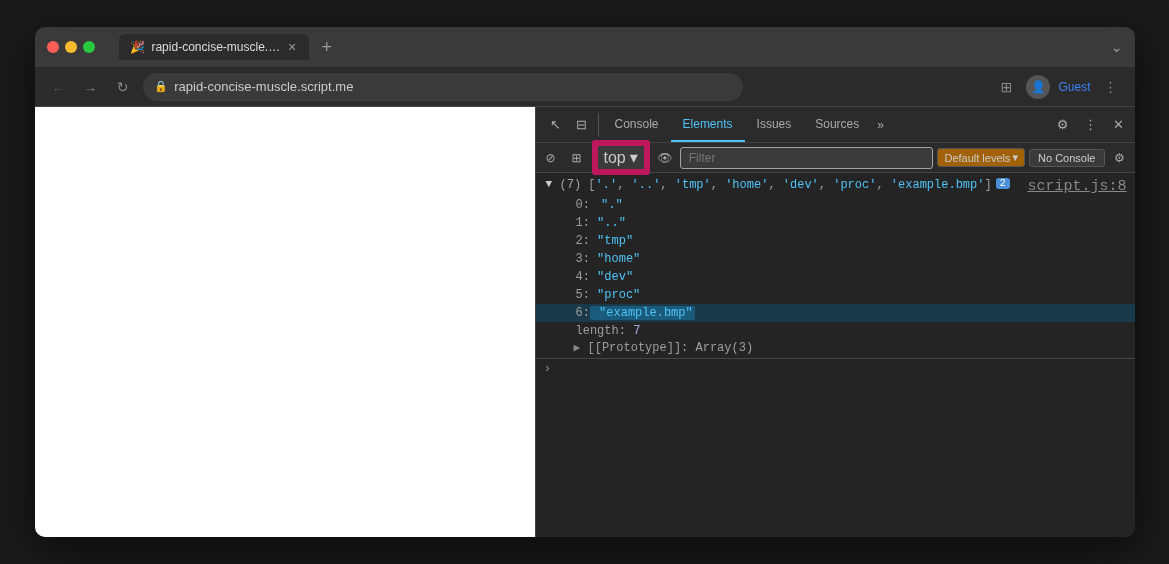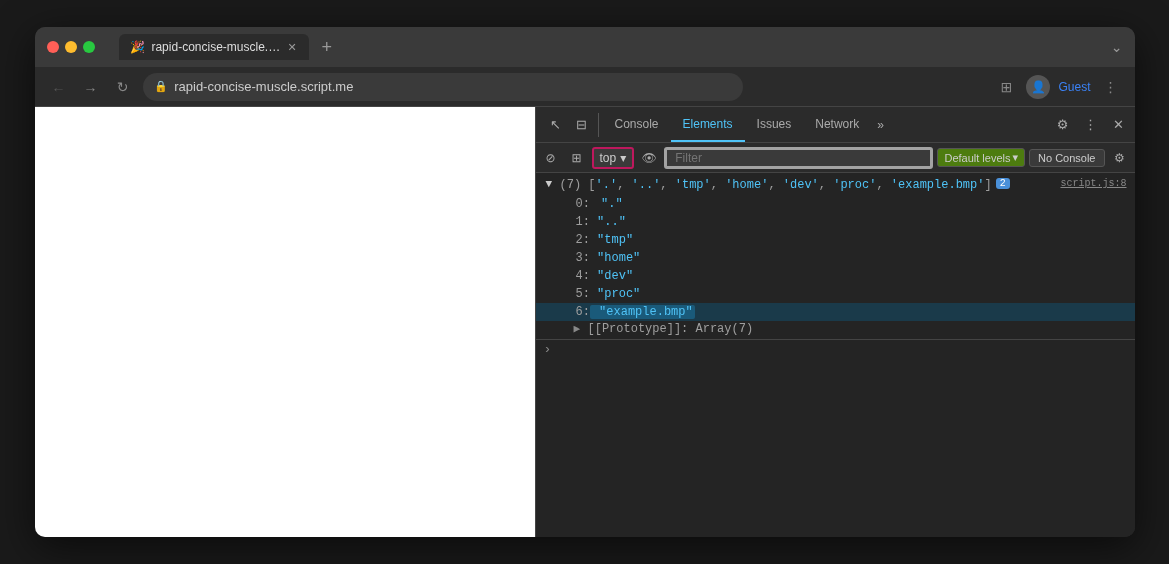--- a/index.html
+++ b/index.html
@@ -257,43 +257,43 @@
       height: 22px;
       display: flex;
       align-items: center;
       justify-content: center;
       color: #aaa;
       font-size: 12px;
       cursor: pointer;
     }
     .console-top-selector {
       background: #3a3a3a;
-      border: 2px solid #be185d;
+      border: 6px solid #be185d;
       border-radius: 3px;
       color: #ccc;
-      font-size: 12px;
+      font-size: 16px;
       padding: 2px 6px;
       display: flex;
       align-items: center;
       gap: 4px;
       cursor: pointer;
     }
     .filter-input {
       flex: 1;
       background: #3a3a3a;
-      border: 3px solid #a3a3a3;
+      border: 1px solid #a3a3a3;
       border-radius: 3px;
       color: #ccc;
       font-size: 12px;
       padding: 2px 8px;
       height: 22px;
       outline: none;
     }
     .default-levels-btn {
-      background: #4d7c0f;
+      background: #a16207;
       border: 1px solid #555;
       border-radius: 3px;
       color: #ccc;
       font-size: 11px;
       padding: 2px 6px;
       cursor: pointer;
       white-space: nowrap;
       display: flex;
       align-items: center;
       gap: 2px;
@@ -334,21 +334,21 @@
     }
     .console-arrow.expanded { color: #ccc; }
 
     .array-summary {
       color: #9e9e9e;
     }
     .string-val { color: #4fc3f7; }
     .source-link {
       margin-left: auto;
       color: #888;
-      font-size: 10px;
+      font-size: 15px;
       text-decoration: underline;
       cursor: pointer;
     }
     .property-line {
       padding-left: 40px;
       display: flex;
       align-items: center;
       min-height: 18px;
       color: #9e9e9e;
     }
@@ -436,21 +436,21 @@
         <div class="devtools-tab">
           <span>Console</span>
         </div>
         <div class="devtools-tab active">
           <span>Elements</span>
         </div>
         <div class="devtools-tab">
           <span>Issues</span>
         </div>
         <div class="devtools-tab">
-          <span>Network</span>
+          <span>Sources</span>
         </div>
         <div class="devtools-tab-more">»</div>
         <div class="devtools-tab-actions">
           <div class="devtools-action-btn">⚙</div>
           <div class="devtools-action-btn">⋮</div>
           <div class="devtools-action-btn">✕</div>
         </div>
       </div>
 
       <div class="console-toolbar">
@@ -510,24 +510,27 @@
         <div class="property-line">
           <span class="property-key">5:</span>
           <span class="string-val">&nbsp;"proc"</span>
         </div>
 
         <div class="property-line highlighted-row">
           <span class="property-key">6:</span>
           <span class="string-val" style="background:#1a5a7a; padding:0 2px; border-radius:2px;">&nbsp;"example.bmp"</span>
         </div>
 
+        <div class="property-line">
+          <span style="color:#9e9e9e">length<span style="color:#9e9e9e">:</span>&nbsp;<span style="color:#9fa8da">7</span></span>
+        </div>
 
         <div class="console-line" style="padding-left: 36px;">
           <span class="console-arrow">▶</span>
-          <span style="color:#9e9e9e">[[Prototype]]: Array(7)</span>
+          <span style="color:#9e9e9e">[[Prototype]]: Array(3)</span>
         </div>
 
         <div class="console-input-line">
           <span class="console-prompt">›</span>
         </div>
 
       </div>
     </div>
   </div>
 </div>

